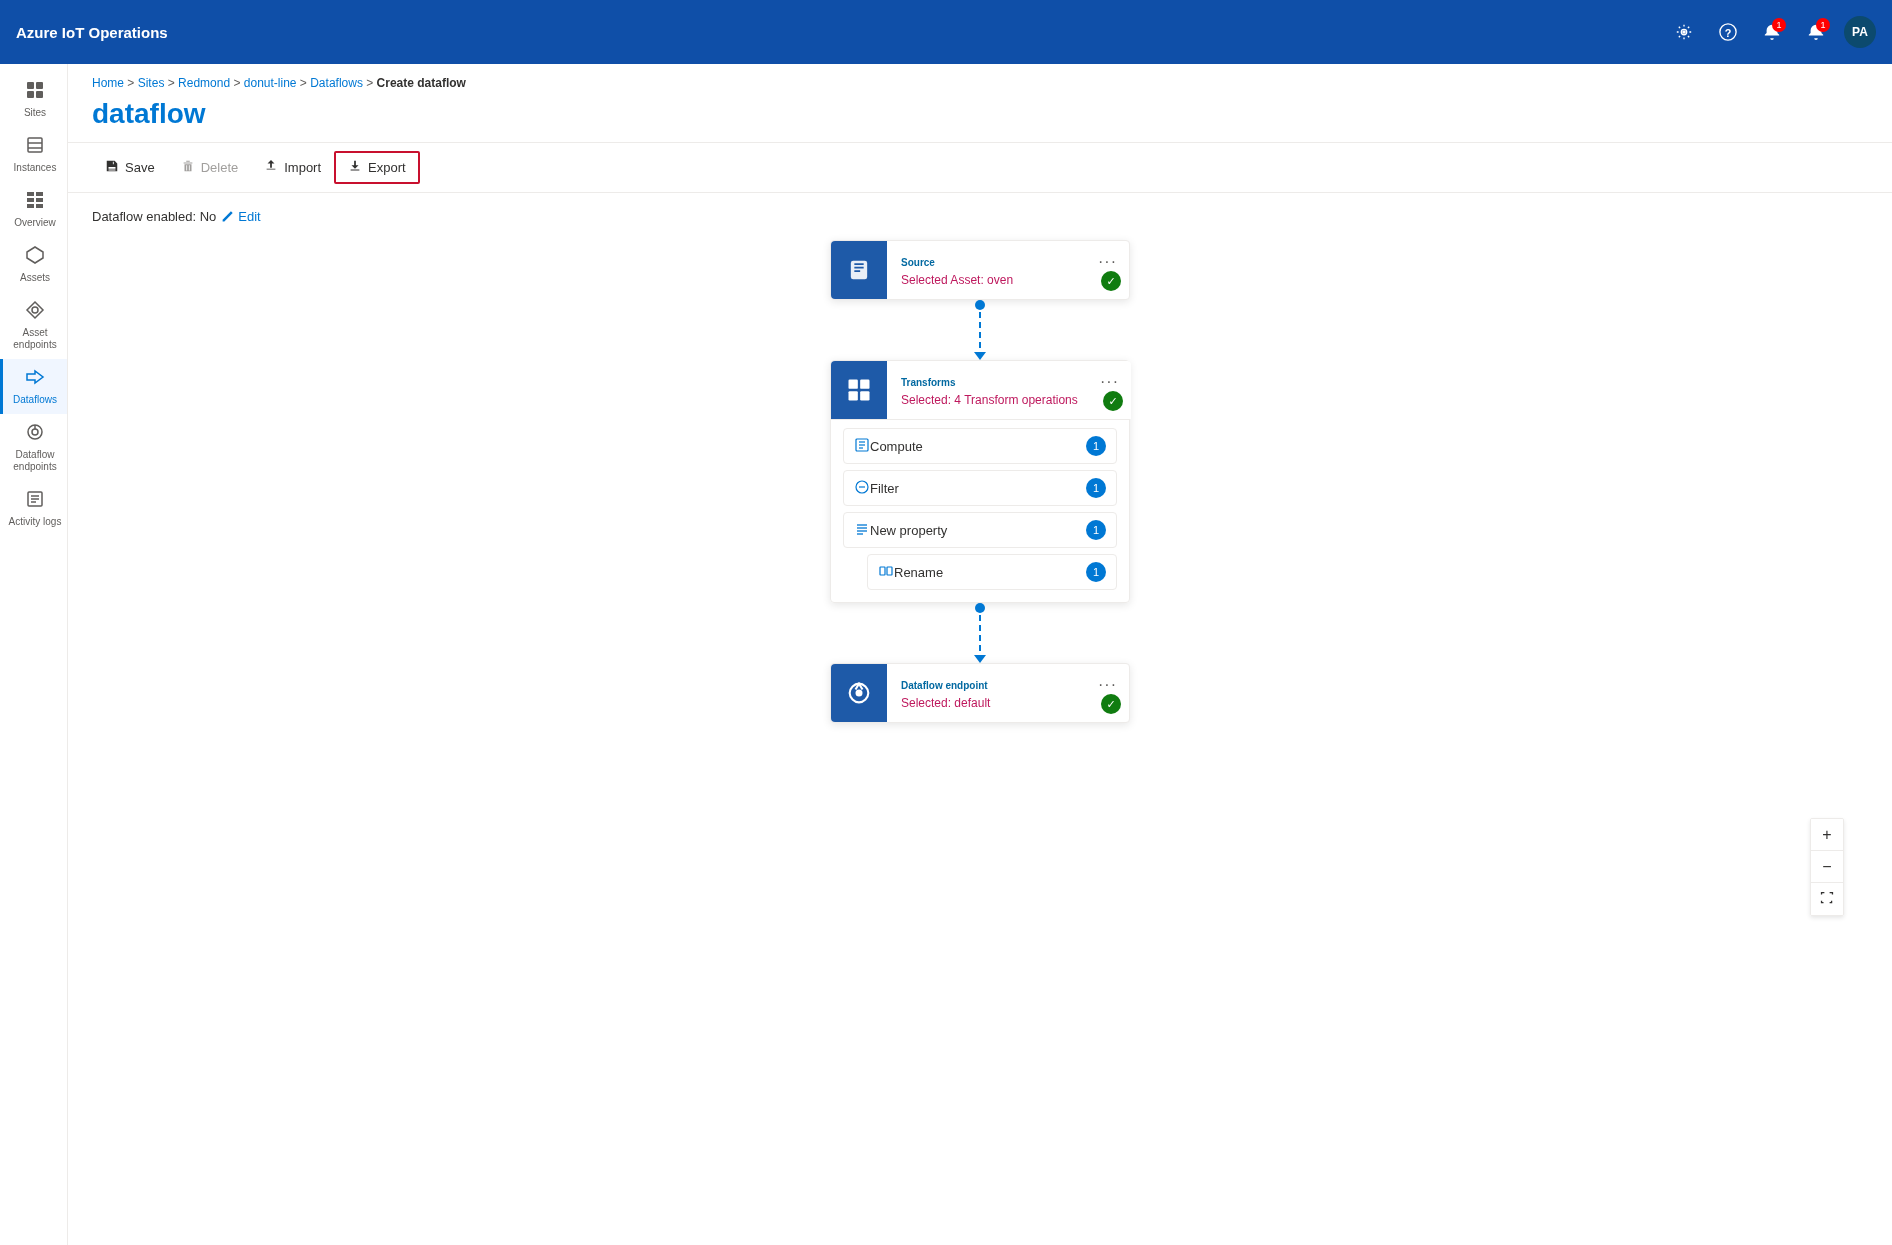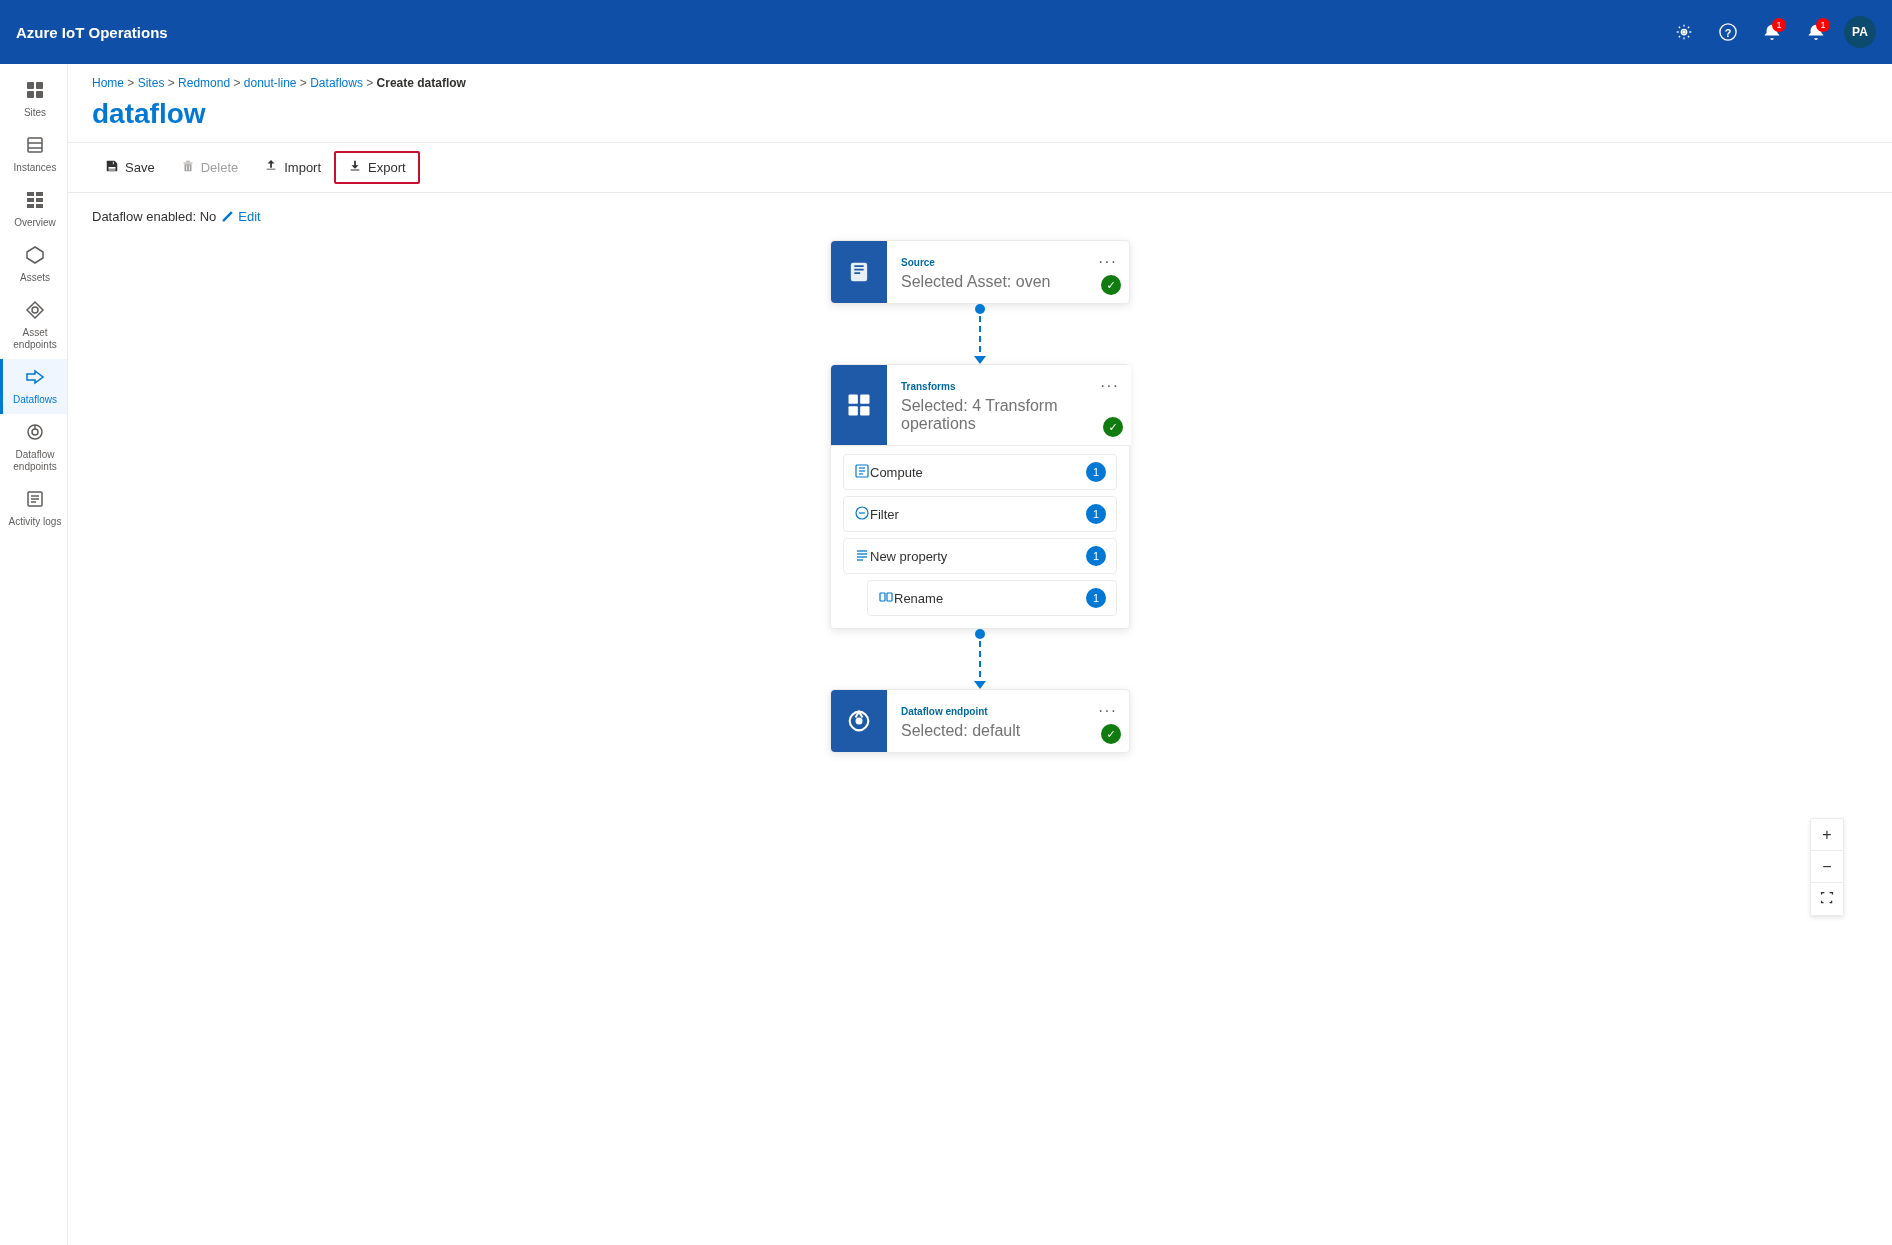--- a/index.html
+++ b/index.html
@@ -207,21 +207,21 @@
       flex: 1;
       padding: 12px 12px 12px 14px;
     }
     .node-header {
       display: flex;
       align-items: center;
       justify-content: space-between;
       margin-bottom: 2px;
     }
     .node-title { font-size: 10px; font-weight: 600; color: #0369a1; }
-    .node-subtitle { font-size: 16px; color: #737373; }
+    .node-subtitle { font-size: 12px; color: #be185d; }
     .node-more { color: #605e5c; cursor: pointer; font-size: 16px; letter-spacing: 1px; }
     .node-check {
       position: absolute;
       bottom: 8px;
       right: 8px;
       width: 20px; height: 20px;
       background: #107c10;
       border-radius: 50%;
       display: flex; align-items: center; justify-content: center;
       color: white;

